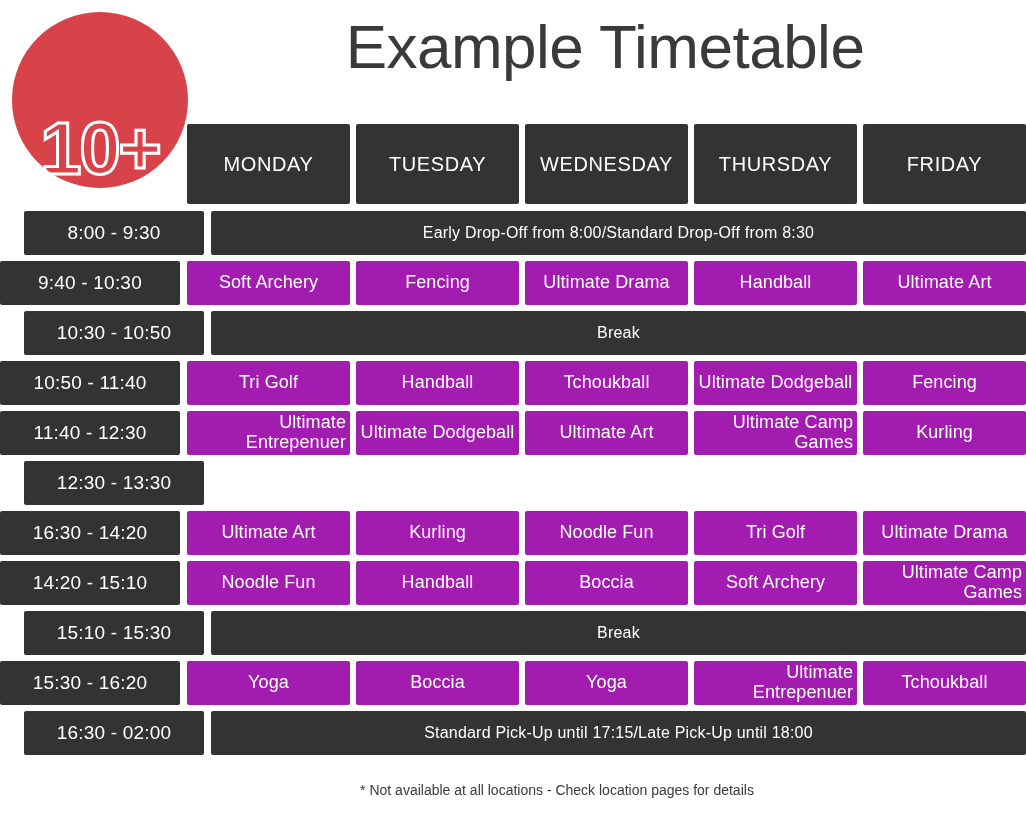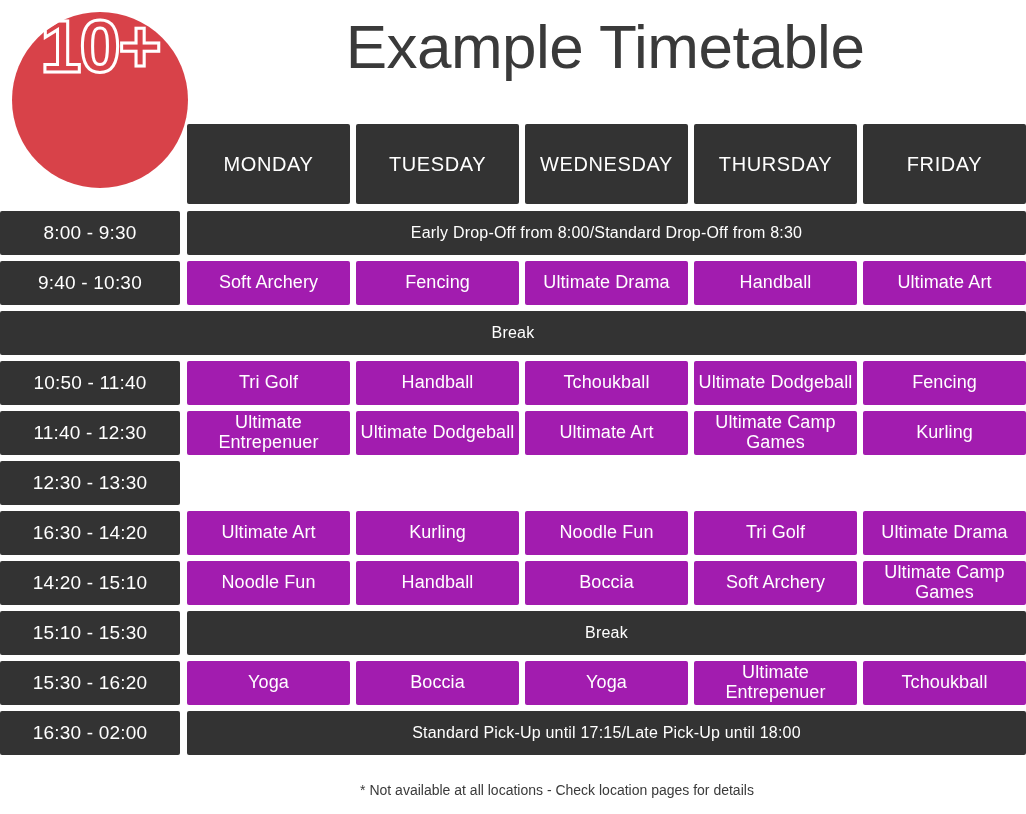--- a/index.html
+++ b/index.html
@@ -19,21 +19,21 @@
   
   #age-badge {
     position: absolute;
     left: 12px;
     top: 12px;
     width: 176px;
     height: 176px;
     border-radius: 50%;
     background: #d84249;
     display: flex;
-    align-items: flex-start;
+    align-items: flex-end;
     justify-content: center;
   }
   #age-badge .badge-text {
     font-size: 74px;
     font-weight: 700;
     letter-spacing: -2px;
     color: transparent;
     -webkit-text-stroke: 3px #ffffff;
     line-height: 1;
     transform: translateY(-2px);
@@ -88,21 +88,21 @@
     display: flex;
     flex: 1;
     gap: 6px;
   }
 
   .cell {
     flex: 1 1 0;
     display: flex;
     align-items: center;
     justify-content: center;
-    text-align: center;
+    text-align: right;
     color: #ffffff;
     font-size: 18px;
     border-radius: 2px;
     padding: 0 4px;
     box-sizing: border-box;
     line-height: 1.1;
     letter-spacing: 0.1px;
   }
   .cell.green { background: #a21caf; }
   .cell.dark  { background: #333333; }
@@ -120,21 +120,21 @@
     display: flex;
     align-items: center;
     justify-content: center;
     font-size: 16px;
     border-radius: 2px;
     text-align: center;
     letter-spacing: 0.2px;
   }
 
   .row.activity  { height: 44px; }
-  .row.banner    { height: 44px; }
+  .row.banner    { height: 44px; padding-left: 24px; }
 
   
   #footnote {
     position: absolute;
     left: 0;
     top: 782px;
     width: 1026px;
     text-align: center;
     font-size: 14px;
     color: #3a3a3a;
@@ -170,20 +170,21 @@
         <div class="time-cell">9:40 - 10:30</div>
         <div class="day-cells">
           <div class="cell green">Soft Archery</div>
           <div class="cell green">Fencing</div>
           <div class="cell green">Ultimate Drama</div>
           <div class="cell green">Handball</div>
           <div class="cell green">Ultimate Art</div>
         </div>
       </div>
       <div class="row banner">
+        <div class="time-cell">10:30 - 10:50</div>
         <div class="full-cell">Break</div>
       </div>
       <div class="row activity">
         <div class="time-cell">10:50 - 11:40</div>
         <div class="day-cells">
           <div class="cell green">Tri Golf</div>
           <div class="cell green">Handball</div>
           <div class="cell green">Tchoukball</div>
           <div class="cell green">Ultimate Dodgeball</div>
           <div class="cell green">Fencing</div>

